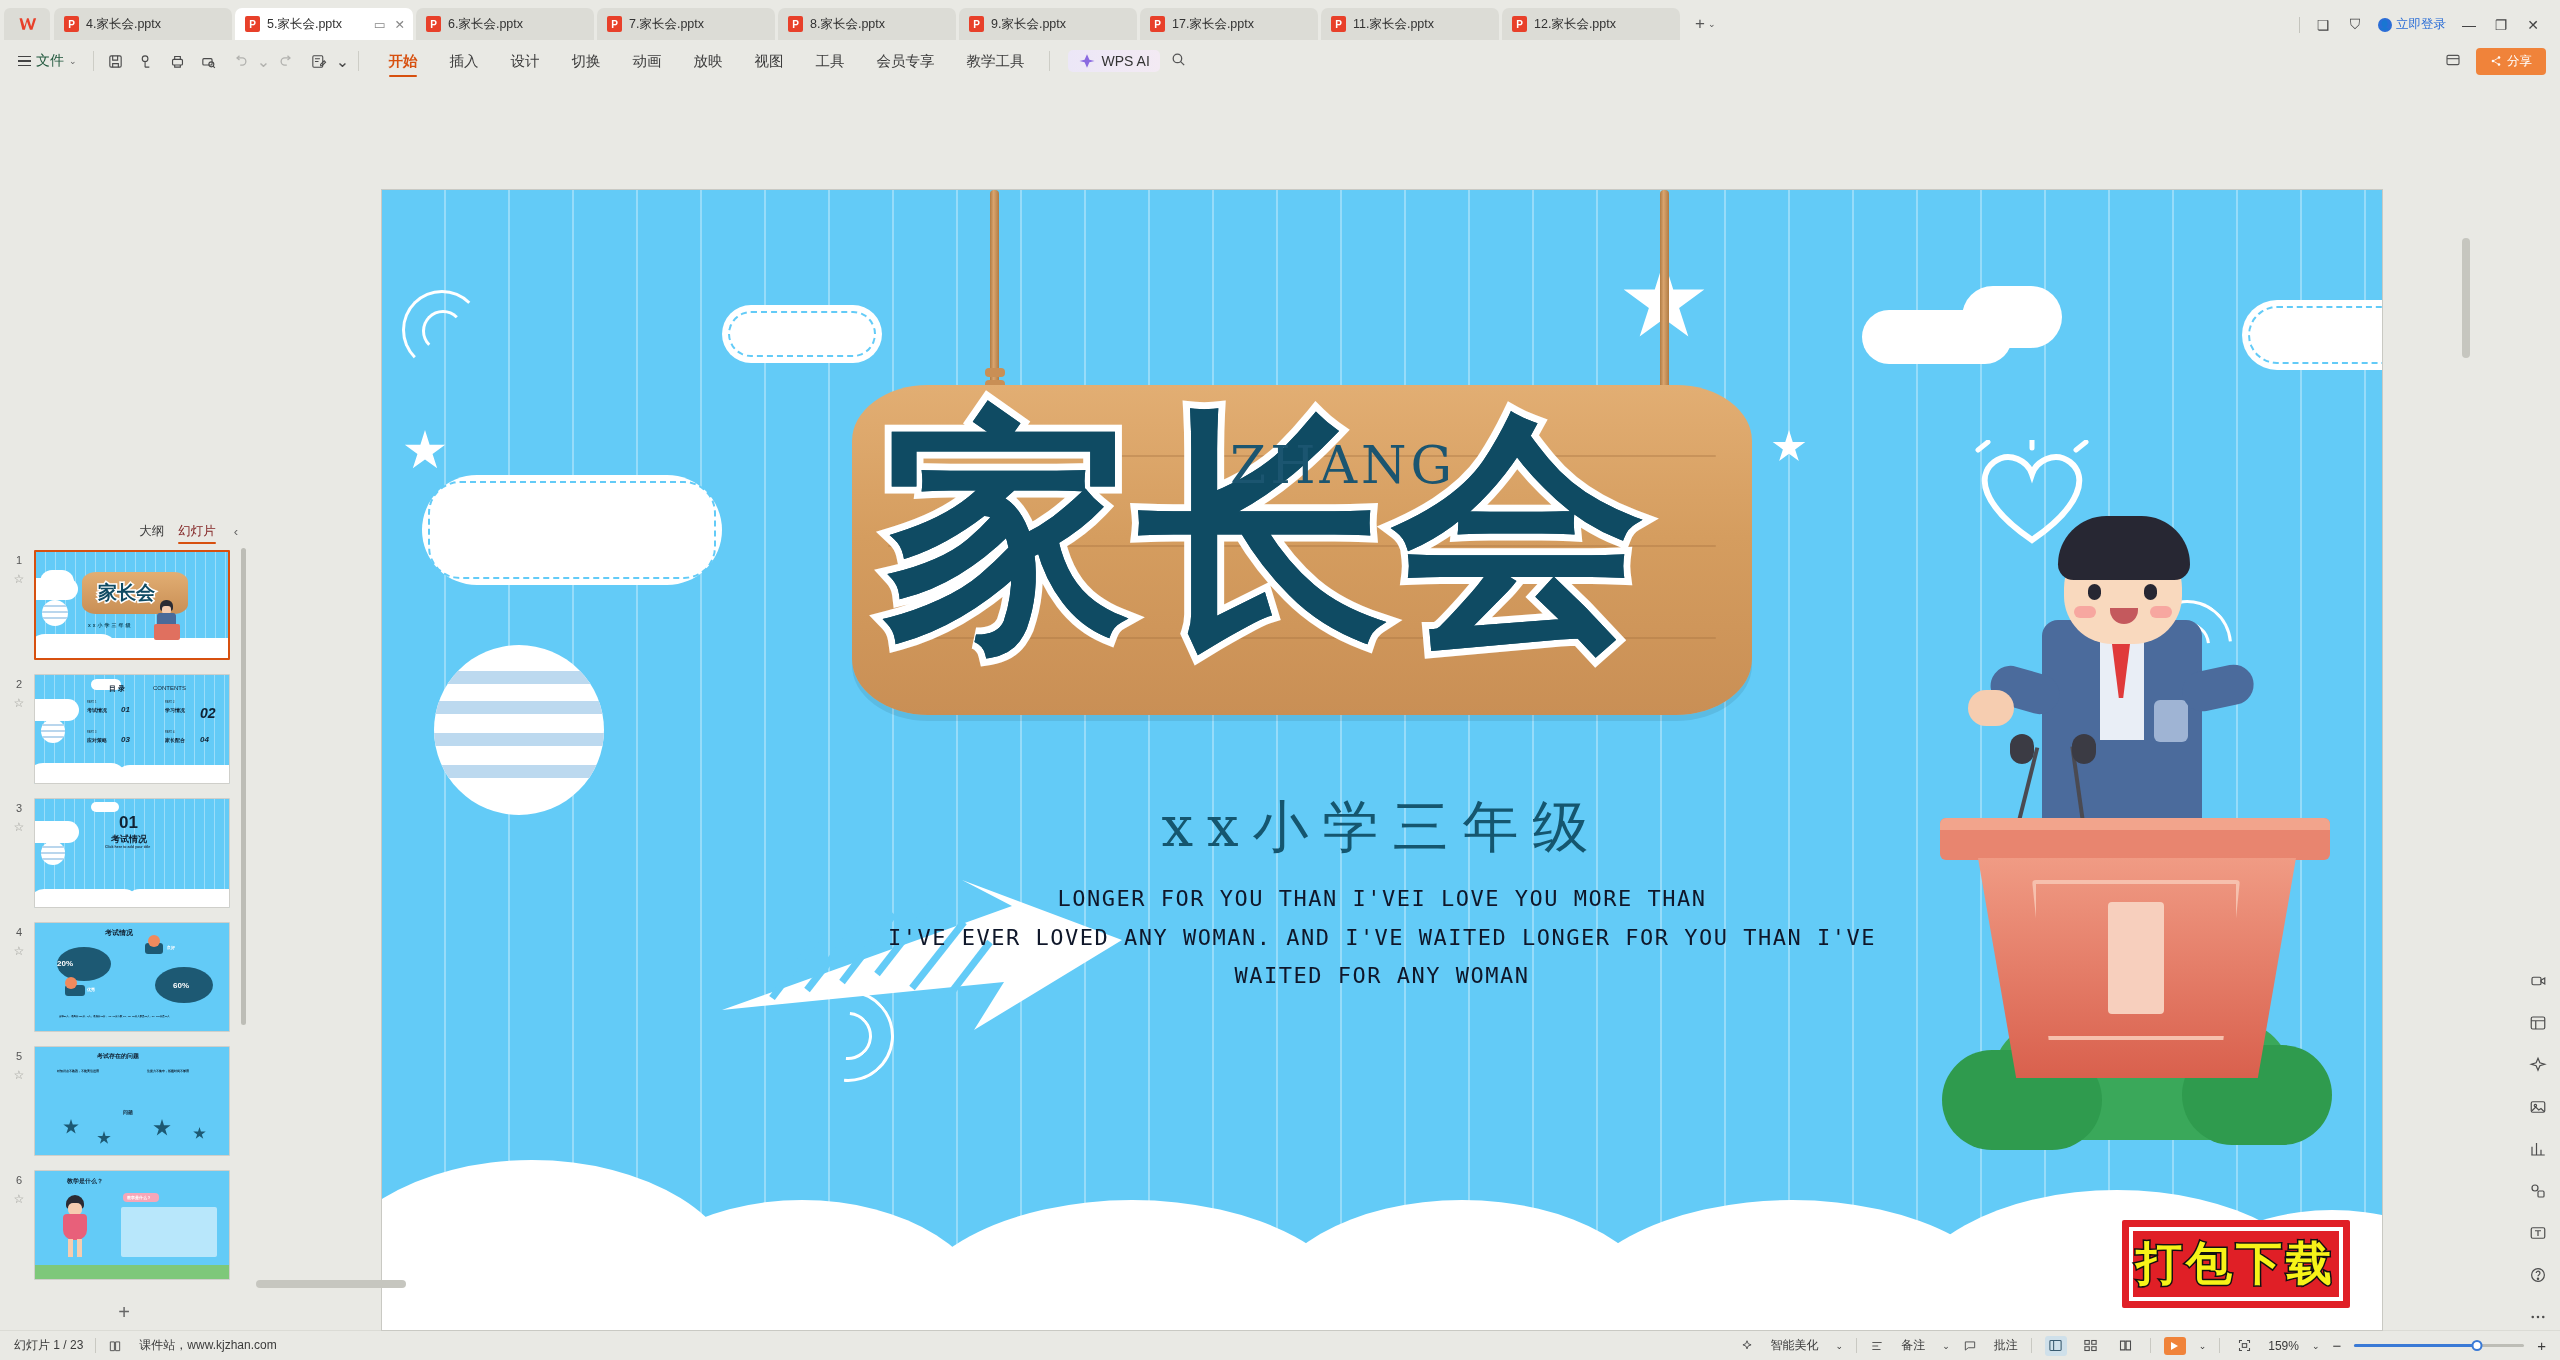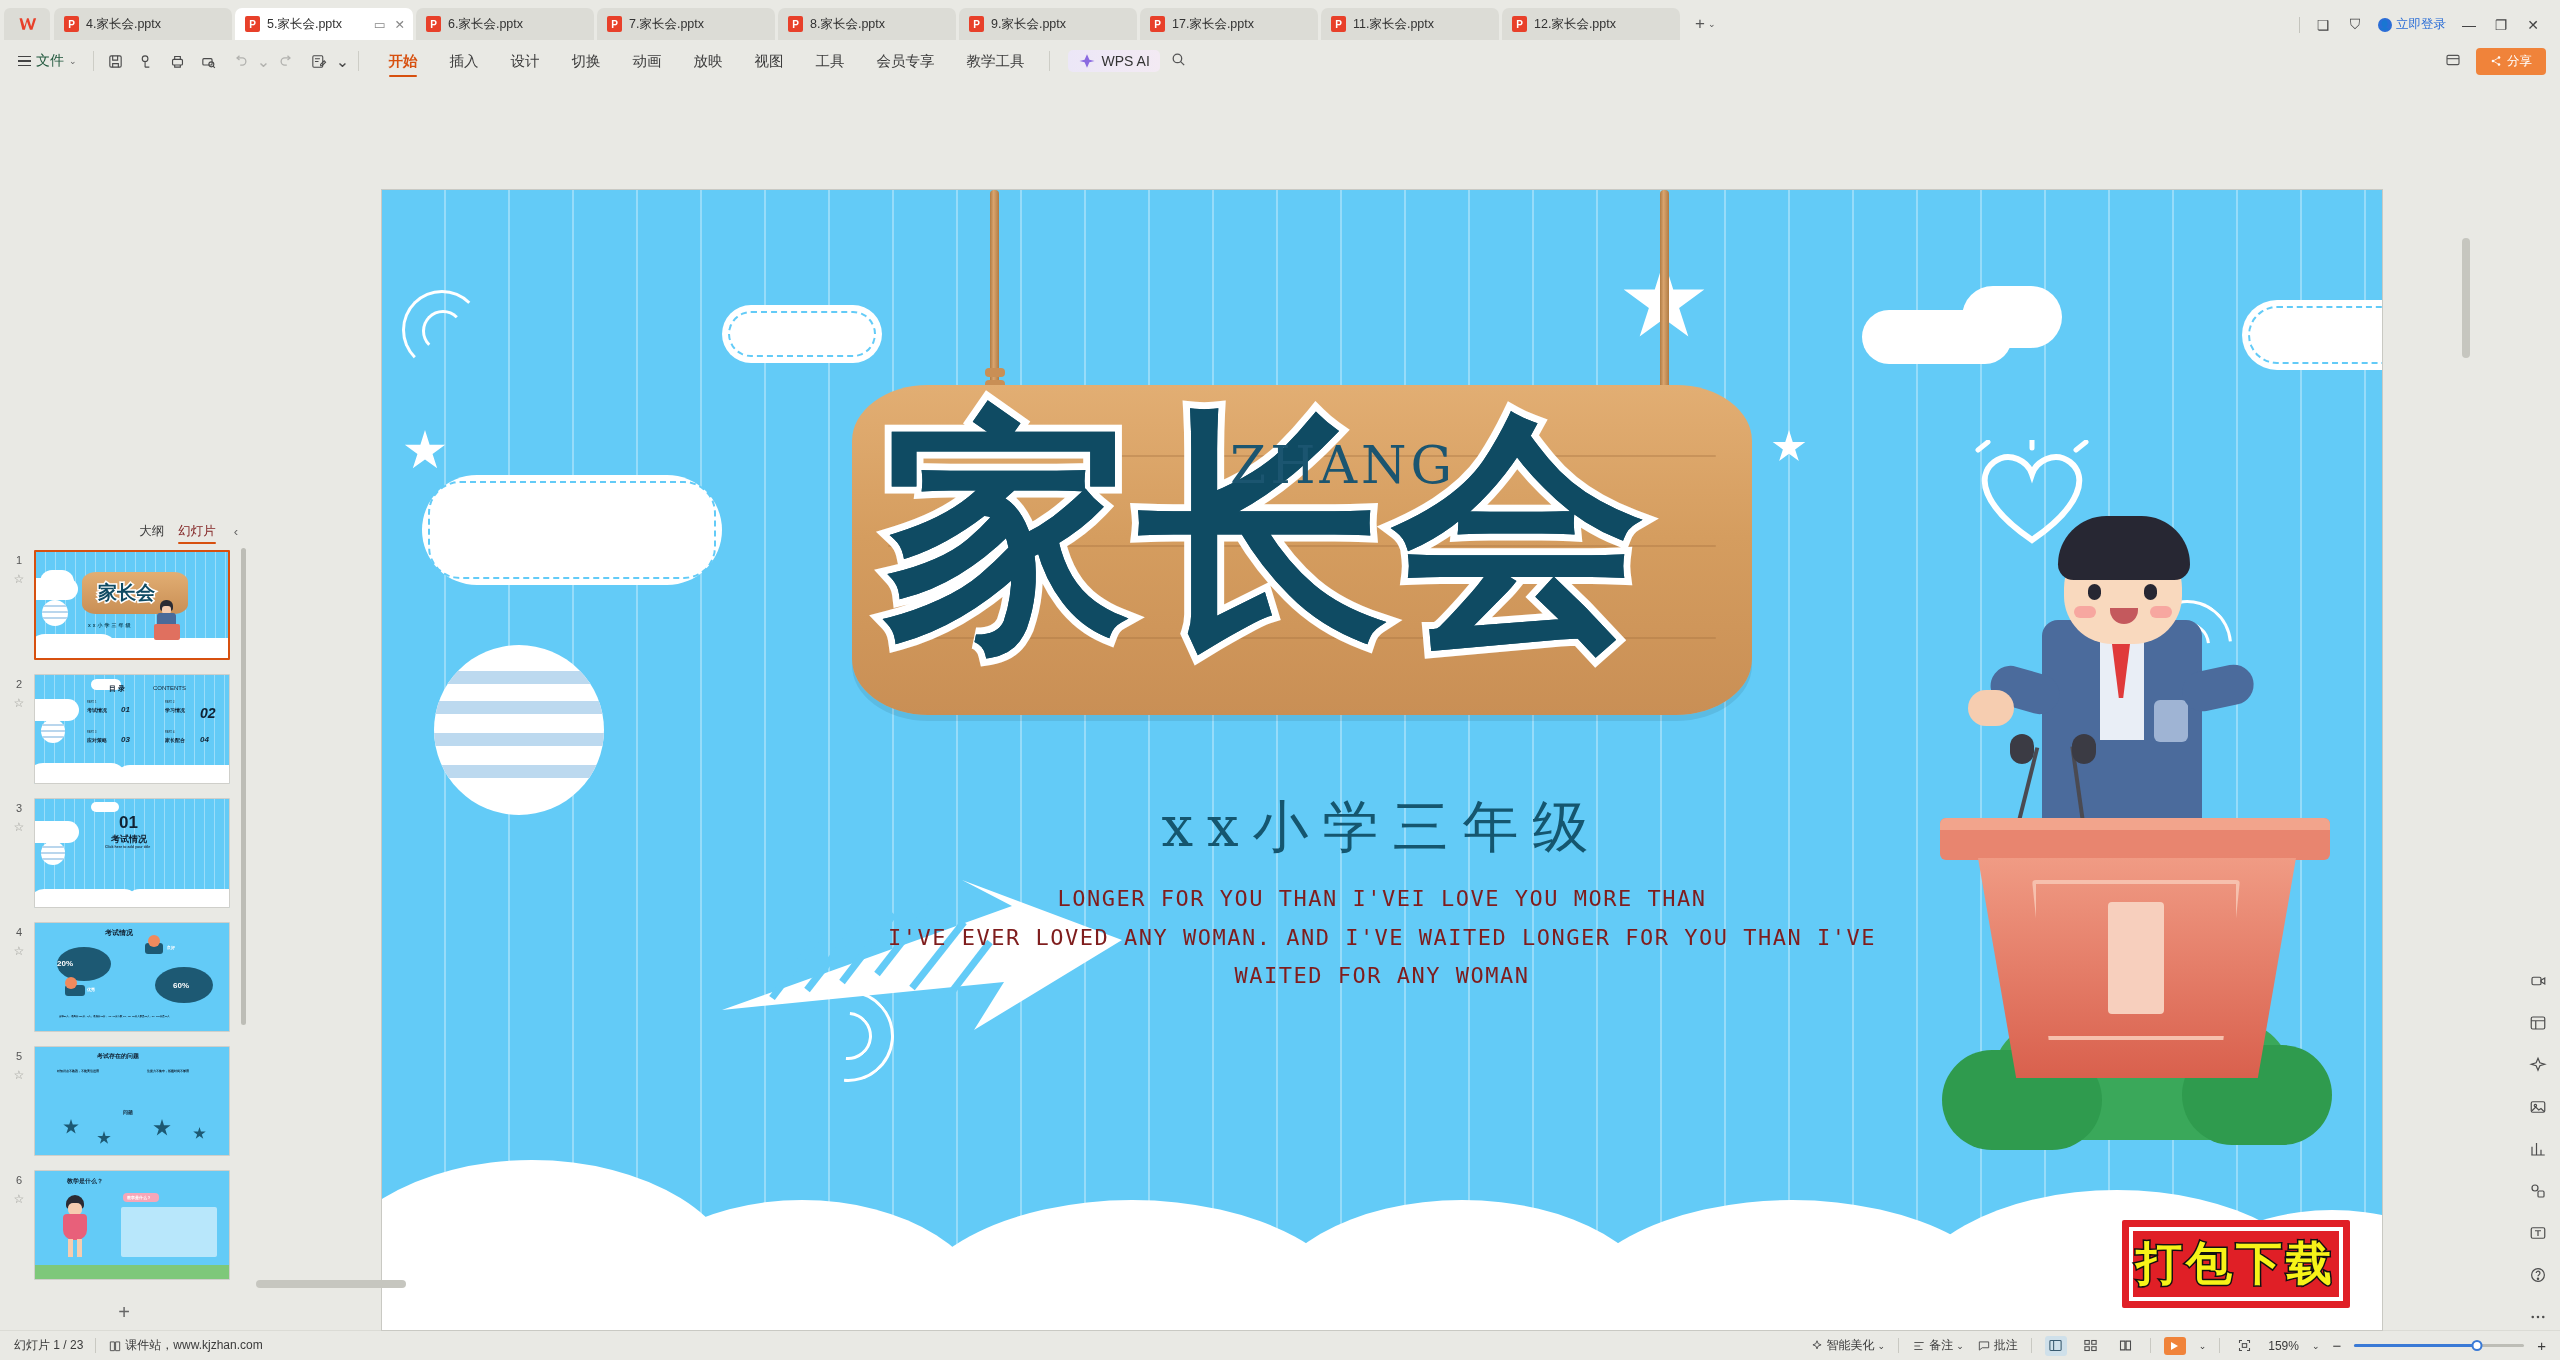--- a/index.html
+++ b/index.html
@@ -120,21 +120,21 @@
   .rr-ico svg { width:18px; height:18px; }
   .v-scroll { position:absolute; right:46px; top:56px; width:8px; height:120px; background:#c6c6bf; border-radius:4px;}
 
   
   .statusbar {
     height:30px; flex:0 0 30px; display:flex; align-items:center; background:#e9e9e4;
     font-size:12px; color:#3b3b3b; padding: 0 14px; border-top:1px solid #dbdbd5;
   }
   .sb-left { display:flex; align-items:center; gap:12px; }
   .sb-right { margin-left:auto; display:flex; align-items:center; gap:13px; }
-  .sb-item { display:flex; align-items:center; gap:3px; }
+  .sb-item { display:flex; align-items:center; gap:17px; }
   .sb-sep { width:1px; height:15px; background:#c9c9c2; }
   .view-btn { width:22px; height:20px; display:flex; align-items:center; justify-content:center; color:#444;}
   .view-btn.active { background:#cfe0ea; border-radius:3px; }
   .play-btn { width:22px;height:18px;background:#f0833a;border-radius:3px;display:flex;align-items:center;justify-content:center;}
   .play-btn .tri { width:0;height:0;border-left:7px solid #fff;border-top:4.5px solid transparent;border-bottom:4.5px solid transparent;}
   .zoom-slider { display:flex; align-items:center; gap:0; }
   .zs-track { width:170px; height:3px; background:#bdbdb6; border-radius:2px; position:relative; }
   .zs-fill { position:absolute; left:0; top:0; height:3px; width:72%; background:#3a7ad6; border-radius:2px;}
   .zs-knob { position:absolute; left:72%; top:-4.5px; width:11px;height:11px;border-radius:50%;background:#fff;border:2px solid #3a7ad6; transform:translateX(-50%);}
 
@@ -162,21 +162,21 @@
 
   .cn-title { position:absolute; color:#15506a; font-family:"DejaVu Serif", serif; font-weight:bold;
     -webkit-text-stroke: 14px #ffffff; paint-order: stroke fill;
     text-shadow: 0 0 0 #fff; letter-spacing: 6px; white-space:nowrap; }
   .cn-title-fill { position:absolute; color:#0f4b63; font-family:"DejaVu Serif", serif; font-weight:bold;
     letter-spacing: 6px; white-space:nowrap; }
   .zhang { position:absolute; color:#1b5570; font-family:"DejaVu Serif", serif; letter-spacing:4px; }
 
   .sub-cn { position:absolute; width:100%; text-align:center; color:#15566f;
     font-family:"DejaVu Serif", serif; letter-spacing: 14px; }
-  .sub-en { position:absolute; width:100%; text-align:center; color:#7f1d1d;
+  .sub-en { position:absolute; width:100%; text-align:center; color:#0f172a;
     font-family:"DejaVu Sans Mono", monospace; letter-spacing:1.5px; line-height:1.75; }
 
   
   .podium { position:absolute; }
   .stamp {
     position:absolute; right:32px; bottom:22px; width:228px; height:88px;
     background:#e01f26; border: 7px solid #e01f26; border-radius:2px;
     box-shadow: 0 0 0 4px #fff inset;
     display:flex; align-items:center; justify-content:center;
   }

